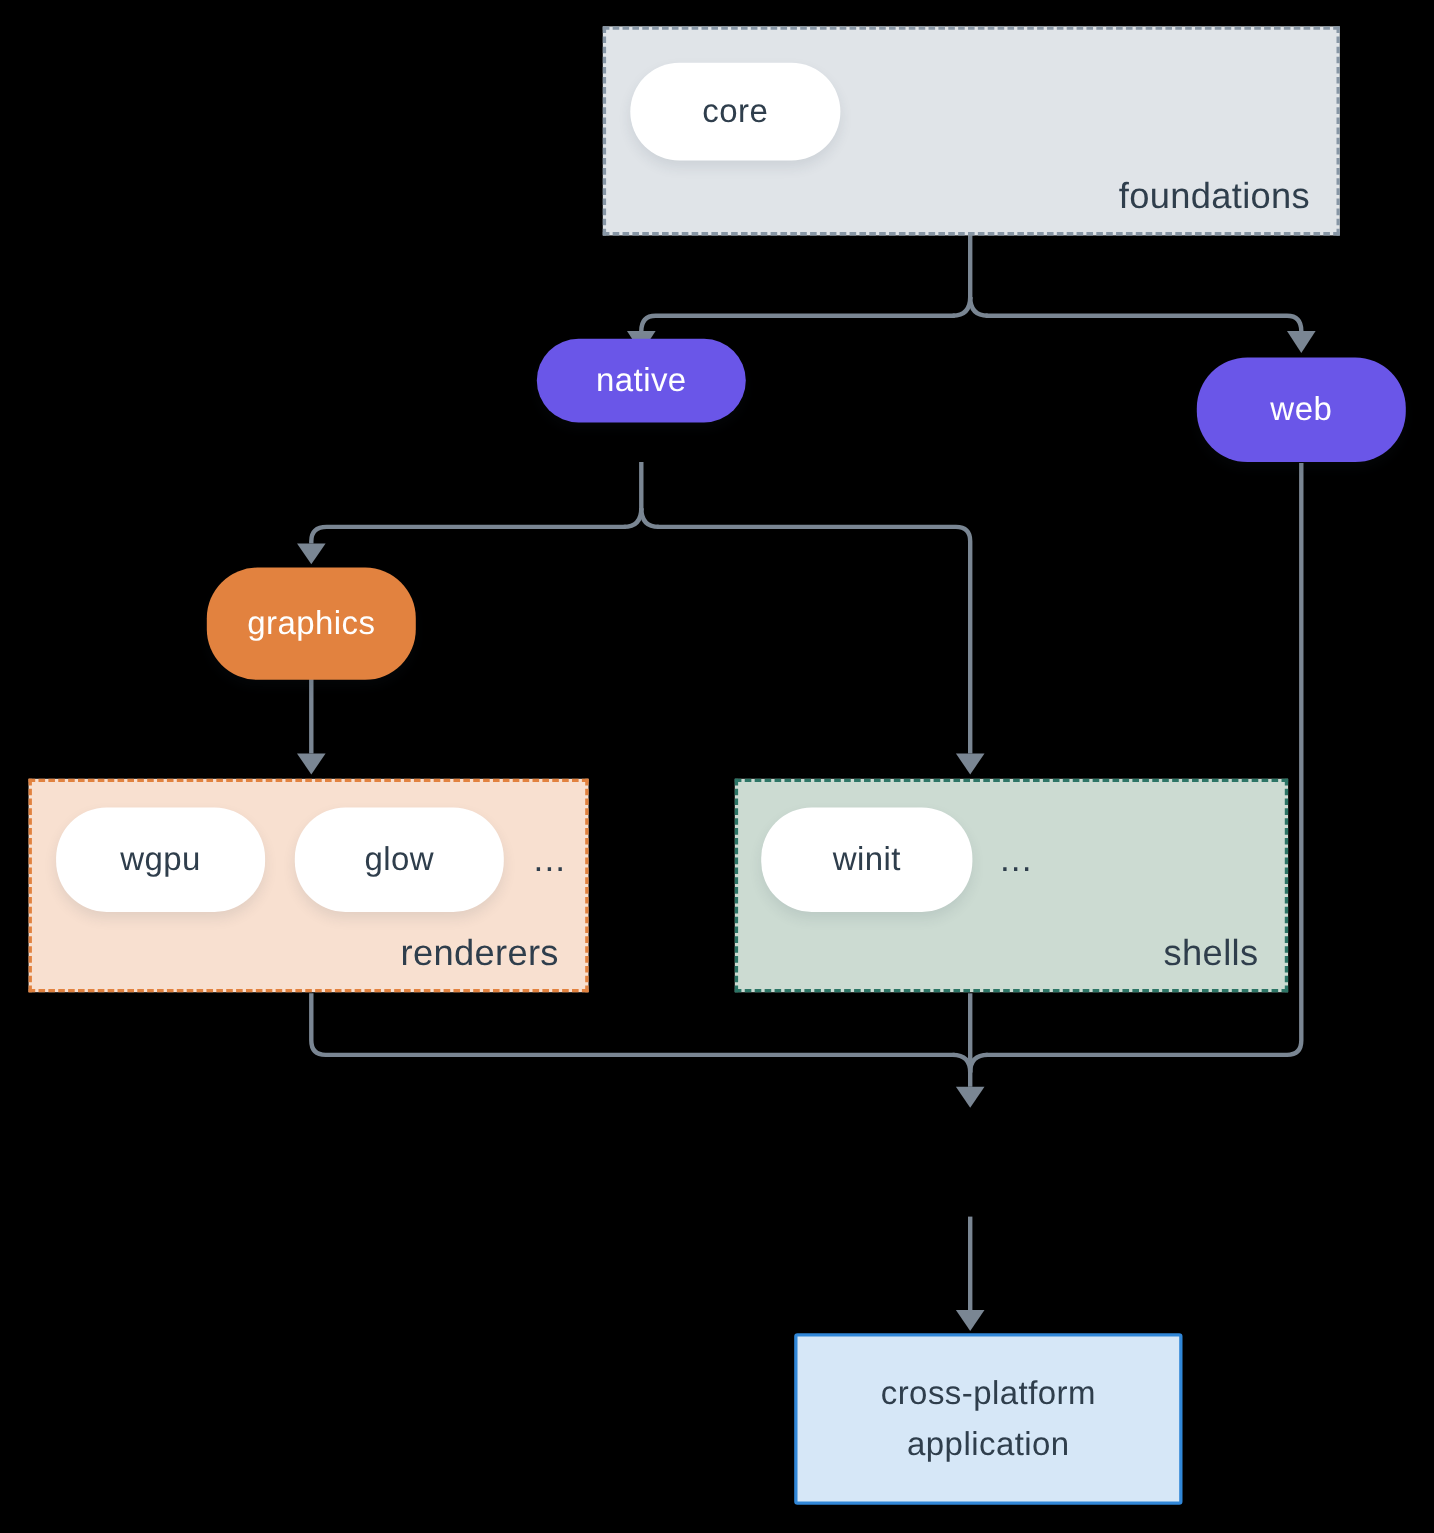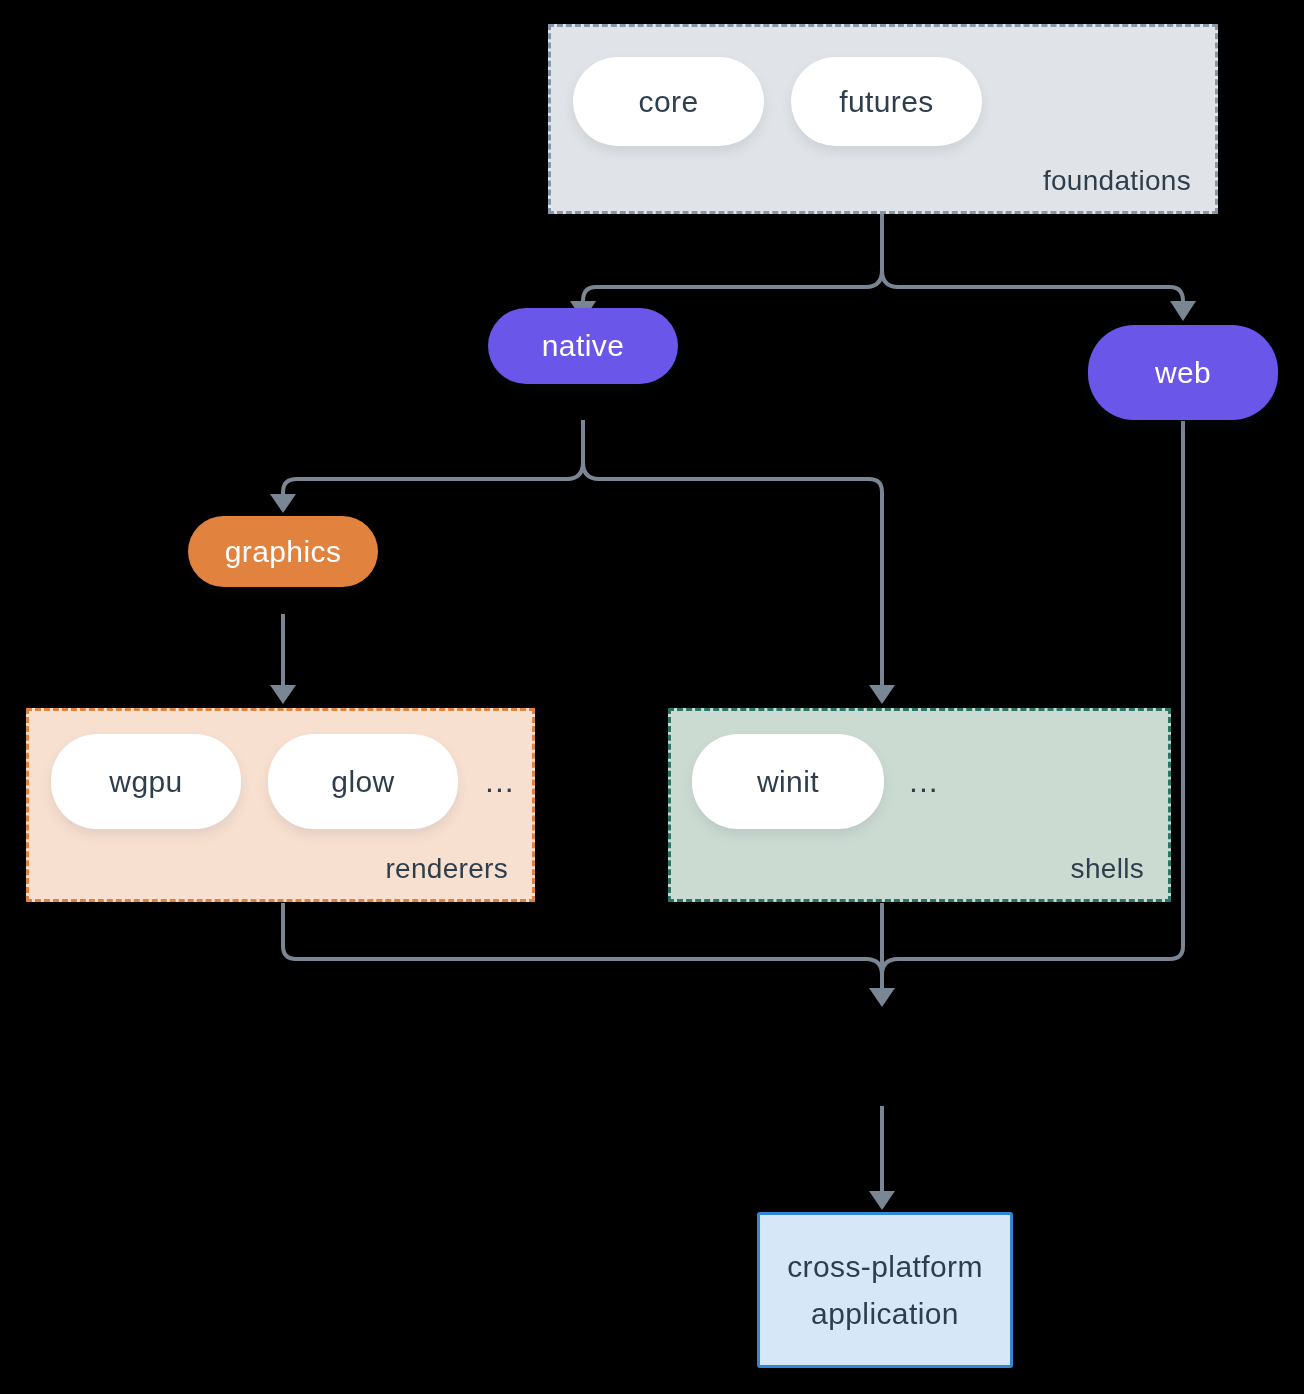--- a/index.html
+++ b/index.html
@@ -32,21 +32,21 @@
     position:absolute;
     border:3px dashed var(--foundations-border);
     background:var(--foundations-fill);
     border-radius:0;
   }
   .group .pill-row{
     display:flex;align-items:center;
   }
   .group-label{
     position:absolute;right:24px;bottom:14px;
-    font-size:28px;color:var(--text-dark);letter-spacing:0.3px;margin-top:45px;
+    font-size:33px;color:var(--text-dark);letter-spacing:0.3px;margin-top:45px;
   }
   .pill{
     display:flex;align-items:center;justify-content:center;
     font-size:30px;color:var(--text-dark);letter-spacing:0.4px;
     border-radius:46px;background:#ffffff;
     box-shadow:0 6px 12px rgba(40,58,76,0.10);
   }
   .pill.colored{color:#ffffff;position:absolute;}
   .more-dots{
     font-size:32px;color:var(--text-dark);letter-spacing:1px;
@@ -72,28 +72,28 @@
     left:668px;top:708px;width:503px;height:194px;
     background:var(--shells-fill);border-color:var(--shells-border);
   }
   .g-shells .pill-row{padding:23px 0 0 21px;gap:25px;}
   .g-shells .pill{width:192px;height:95px;}
   .g-shells .more-dots{height:95px;}
 
   
   .p-native{left:488px;top:308px;width:190px;height:76px;background:var(--purple);}
   .p-web{left:1088px;top:325px;width:190px;height:95px;background:var(--purple);}
-  .p-graphics{left:188px;top:516px;width:190px;height:71px;background:var(--orange);}
+  .p-graphics{left:188px;top:516px;width:190px;height:102px;background:var(--orange);}
   .p-iced{left:787px;top:1010px;width:190px;height:95px;background:var(--blue);}
 
   
   .app-box{
-    position:absolute;left:722px;top:1212px;width:256px;height:156px;
+    position:absolute;left:722px;top:1212px;width:353px;height:156px;
     background:var(--app-fill);border:3px solid var(--app-border);border-radius:3px;
-    display:flex;align-items:center;justify-content:center;margin-left:35px;
+    display:flex;align-items:center;justify-content:center;
   }
   .app-box .app-label{
     font-size:30px;color:var(--text-dark);text-align:center;
     line-height:47px;width:260px;letter-spacing:0.4px;
   }
 </style>
 </head>
 <body>
 
 <div class="canvas">
@@ -130,21 +130,20 @@
       <polygon points="869,685 895,685 882,704"></polygon>
       <polygon points="270,685 296,685 283,704"></polygon>
       <polygon points="869,988 895,988 882,1007"></polygon>
       <polygon points="869,1191 895,1191 882,1210"></polygon>
     </g>
   </svg>
 
   <div class="group g-foundations">
     <div class="pill-row">
       <div class="pill">core</div>
-      <div class="pill">futures</div>
     </div>
     <div class="group-label">foundations</div>
   </div>
 
   <div class="pill colored p-native">native</div>
   <div class="pill colored p-web">web</div>
 
   <div class="pill colored p-graphics">graphics</div>
 
   <div class="group g-renderers">

